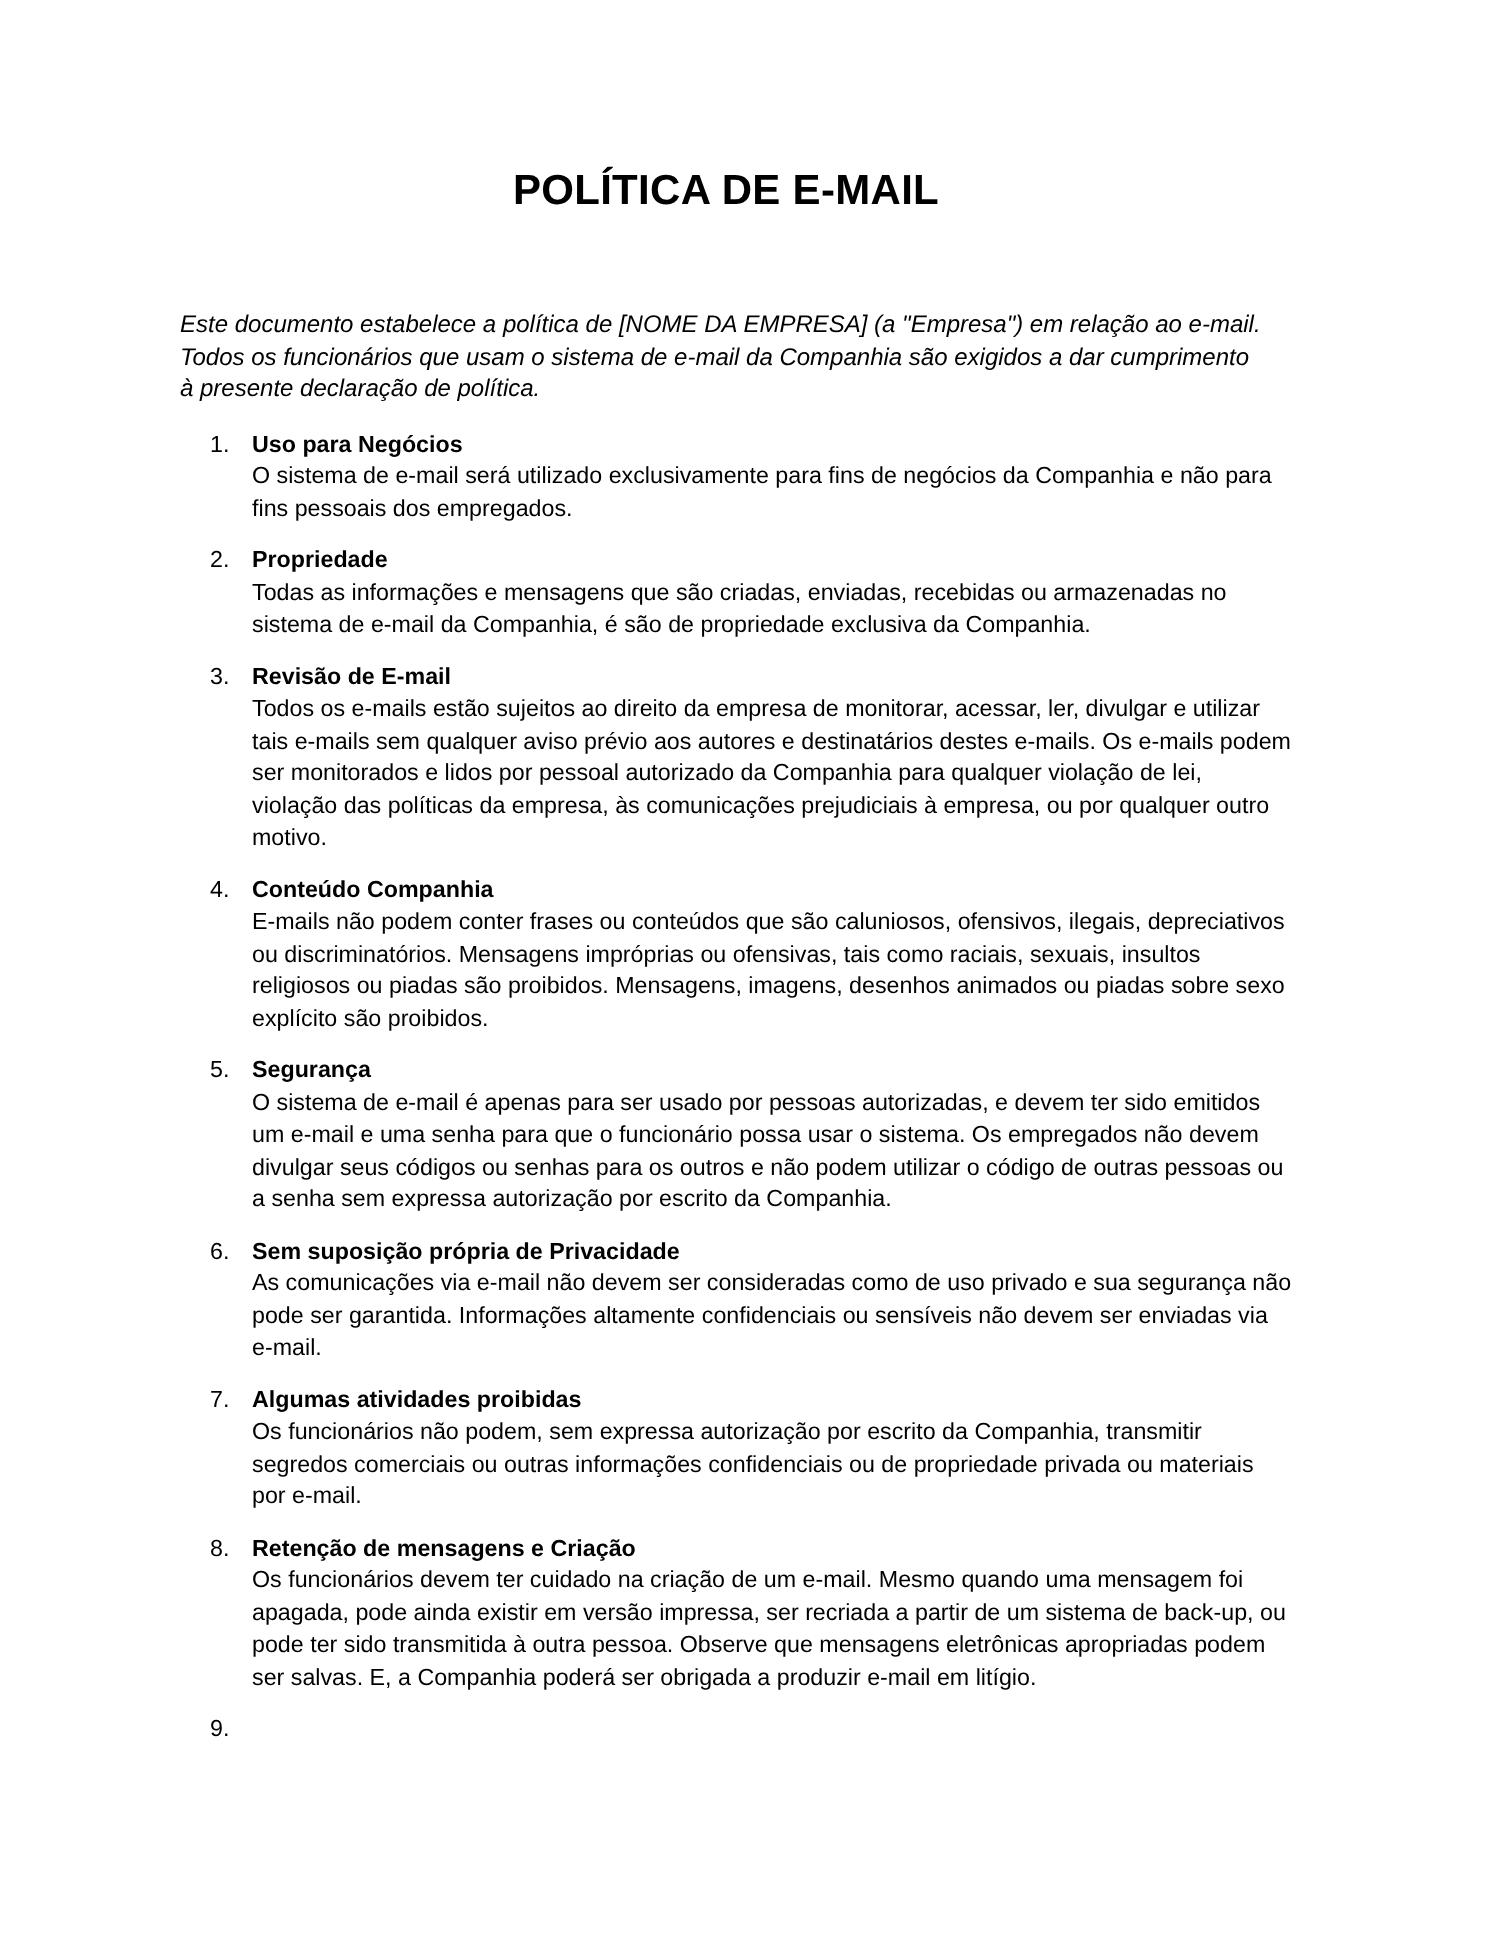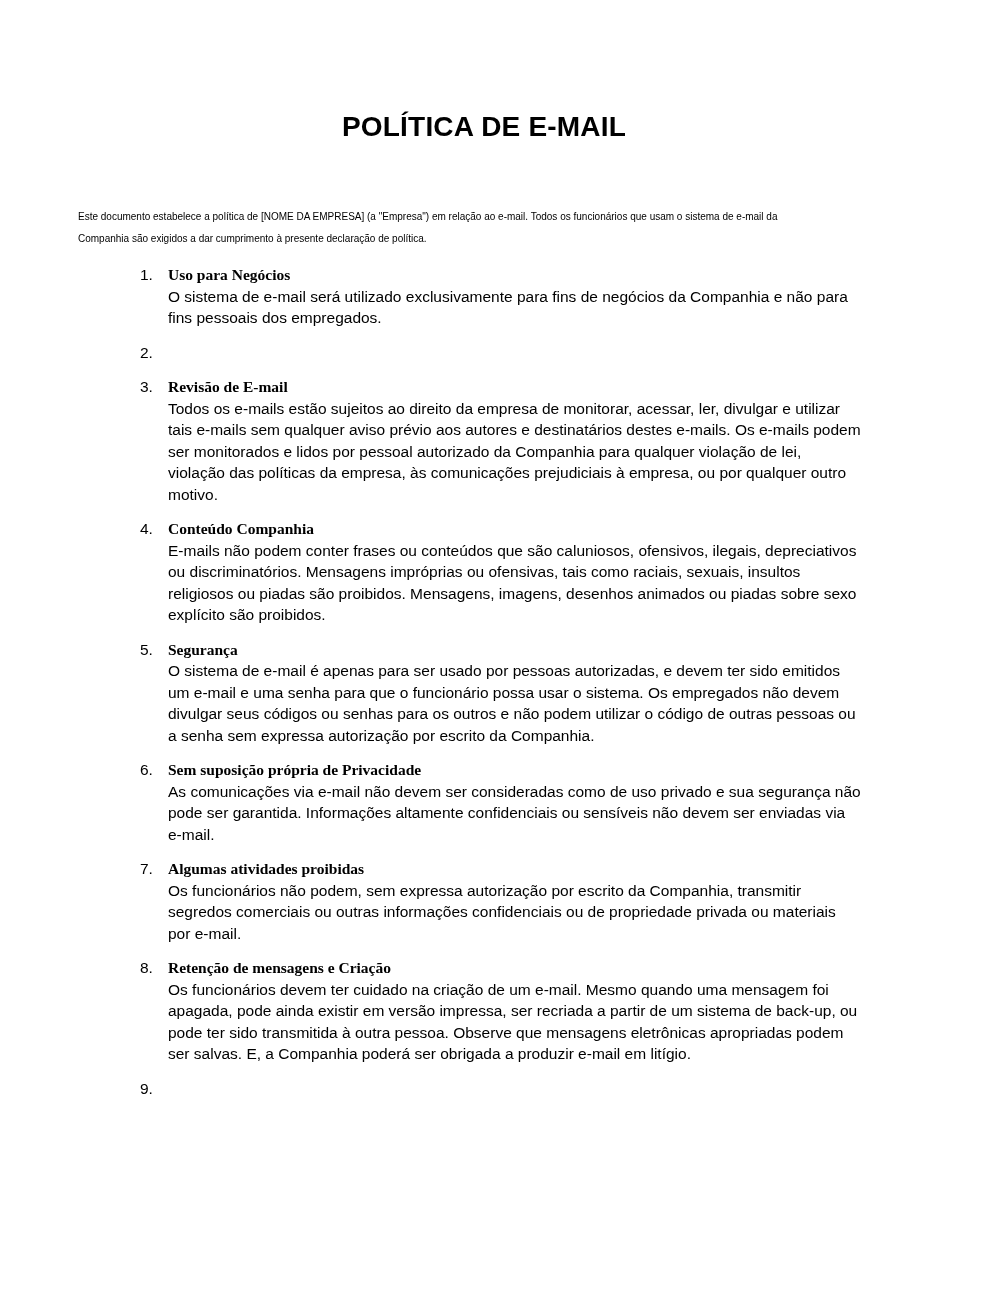--- a/index.html
+++ b/index.html
@@ -22,44 +22,44 @@
   }
   .doc-title {
     text-align: center;
     font-size: 28px;
     font-weight: bold;
     line-height: 34px;
     letter-spacing: 0.2px;
     margin: 0;
   }
   .intro {
-    margin: 62px auto 0 78px;
+    margin: 62px auto 0 120px;
     width: 722px;
-    font-size: 10px;
+    font-size: 16px;
     line-height: 21.5px;
+    font-style: italic;
   }
   .sections {
     margin: 15px 0 0 140px;
   }
   .section {
     display: flex;
     margin-top: 13px;
     font-size: 15.5px;
     line-height: 21.5px;
   }
   .section-number {
     flex: 0 0 28px;
     width: 28px;
   }
   .section-content {
     width: 694px;
   }
   .section-heading {
     font-weight: bold;
-    font-family: Liberation Serif, serif;
   }
   .section-body {
     white-space: normal;
   }
 </style>
 </head>
 <body>
 
 <div class="page">
 
@@ -72,20 +72,24 @@
     <div class="section">
       <div class="section-number">1.</div>
       <div class="section-content">
         <div class="section-heading">Uso para Negócios</div>
         <div class="section-body">O sistema de e-mail será utilizado exclusivamente para fins de negócios da Companhia e não para fins pessoais dos empregados.</div>
       </div>
     </div>
 
     <div class="section">
       <div class="section-number">2.</div>
+      <div class="section-content">
+        <div class="section-heading">Propriedade</div>
+        <div class="section-body">Todas as informações e mensagens que são criadas, enviadas, recebidas ou armazenadas no sistema de e-mail da Companhia, é são de propriedade exclusiva da Companhia.</div>
+      </div>
     </div>
 
     <div class="section">
       <div class="section-number">3.</div>
       <div class="section-content">
         <div class="section-heading">Revisão de E-mail</div>
         <div class="section-body">Todos os e-mails estão sujeitos ao direito da empresa de monitorar, acessar, ler, divulgar e utilizar tais e-mails sem qualquer aviso prévio aos autores e destinatários destes e-mails. Os e-mails podem ser monitorados e lidos por pessoal autorizado da Companhia para qualquer violação de lei, violação das políticas da empresa, às comunicações prejudiciais à empresa, ou por qualquer outro motivo.</div>
       </div>
     </div>
 

